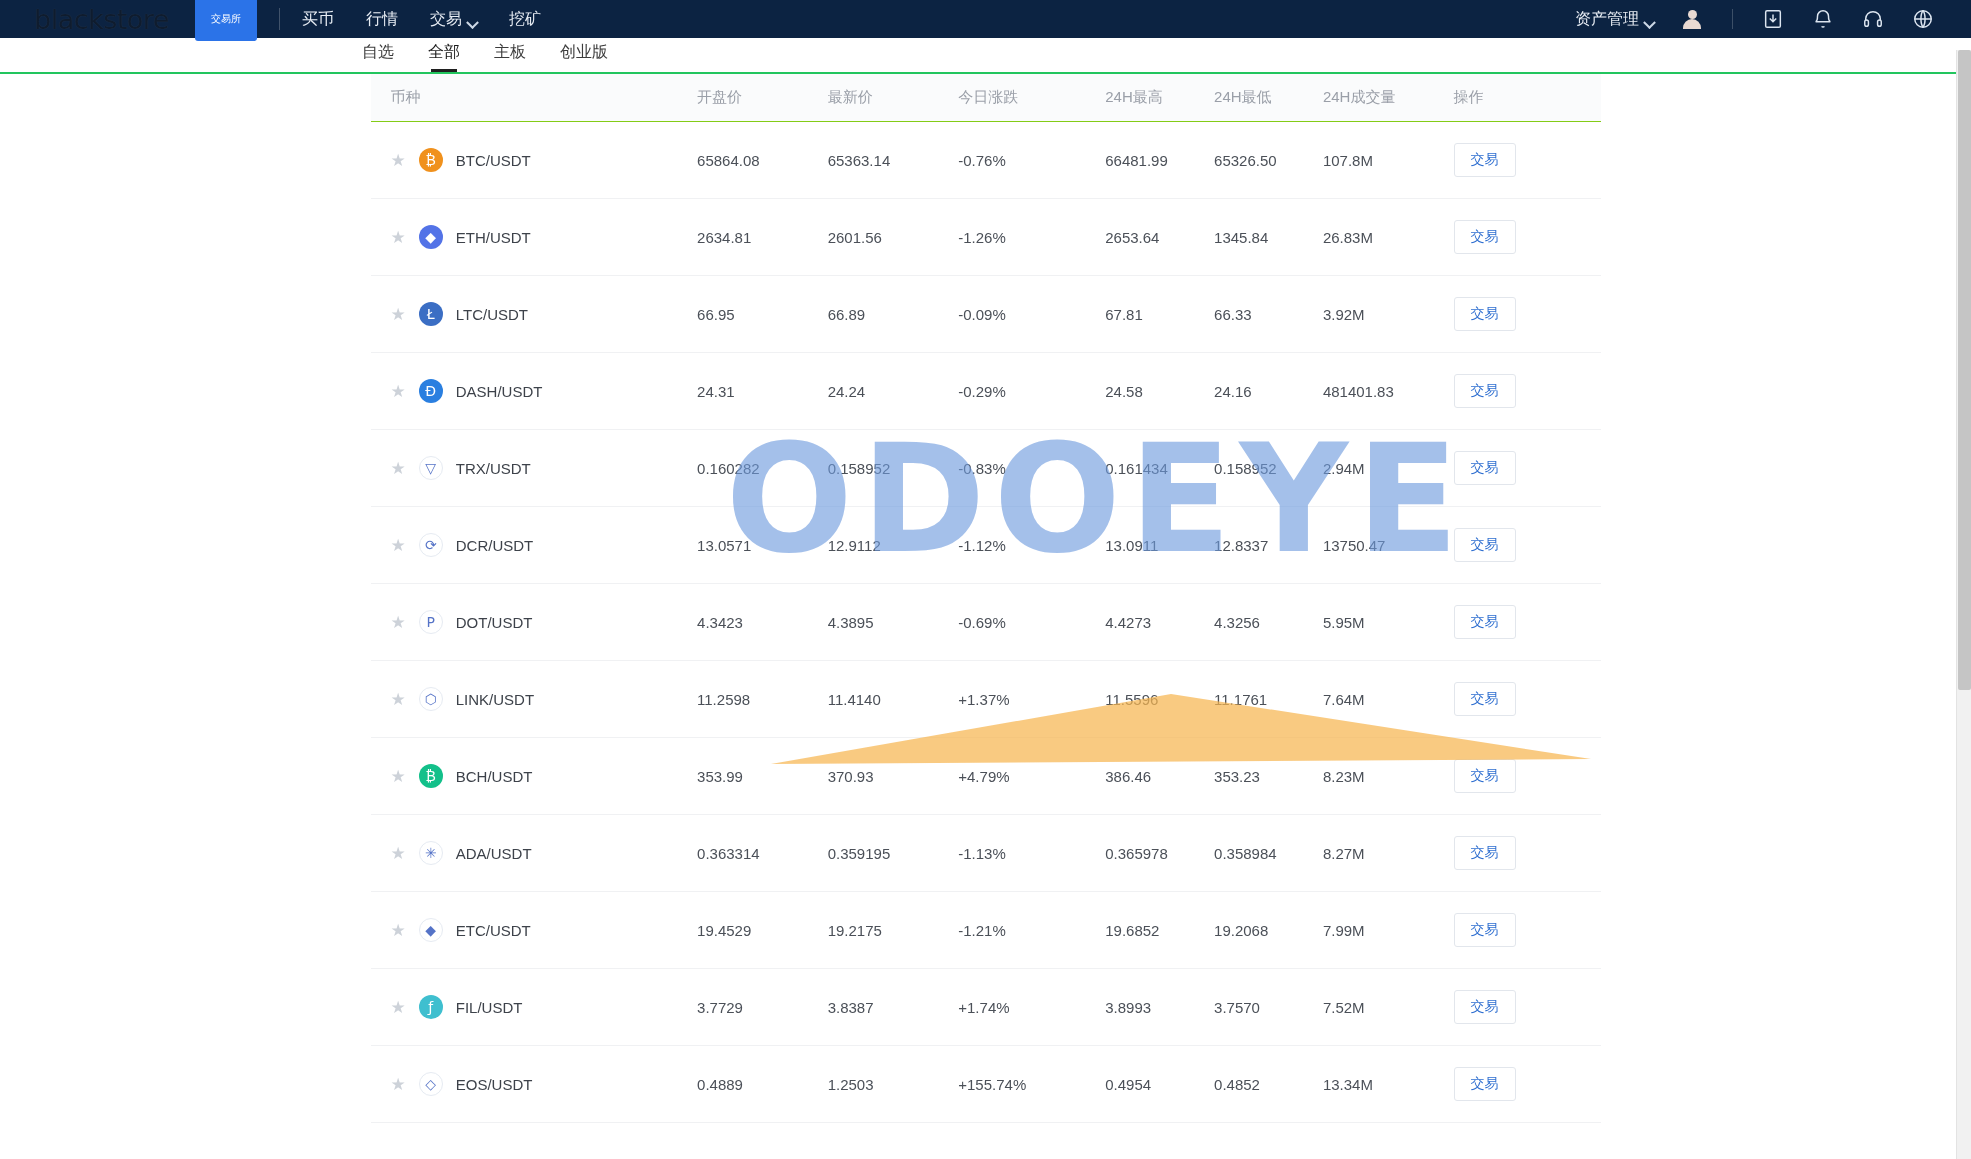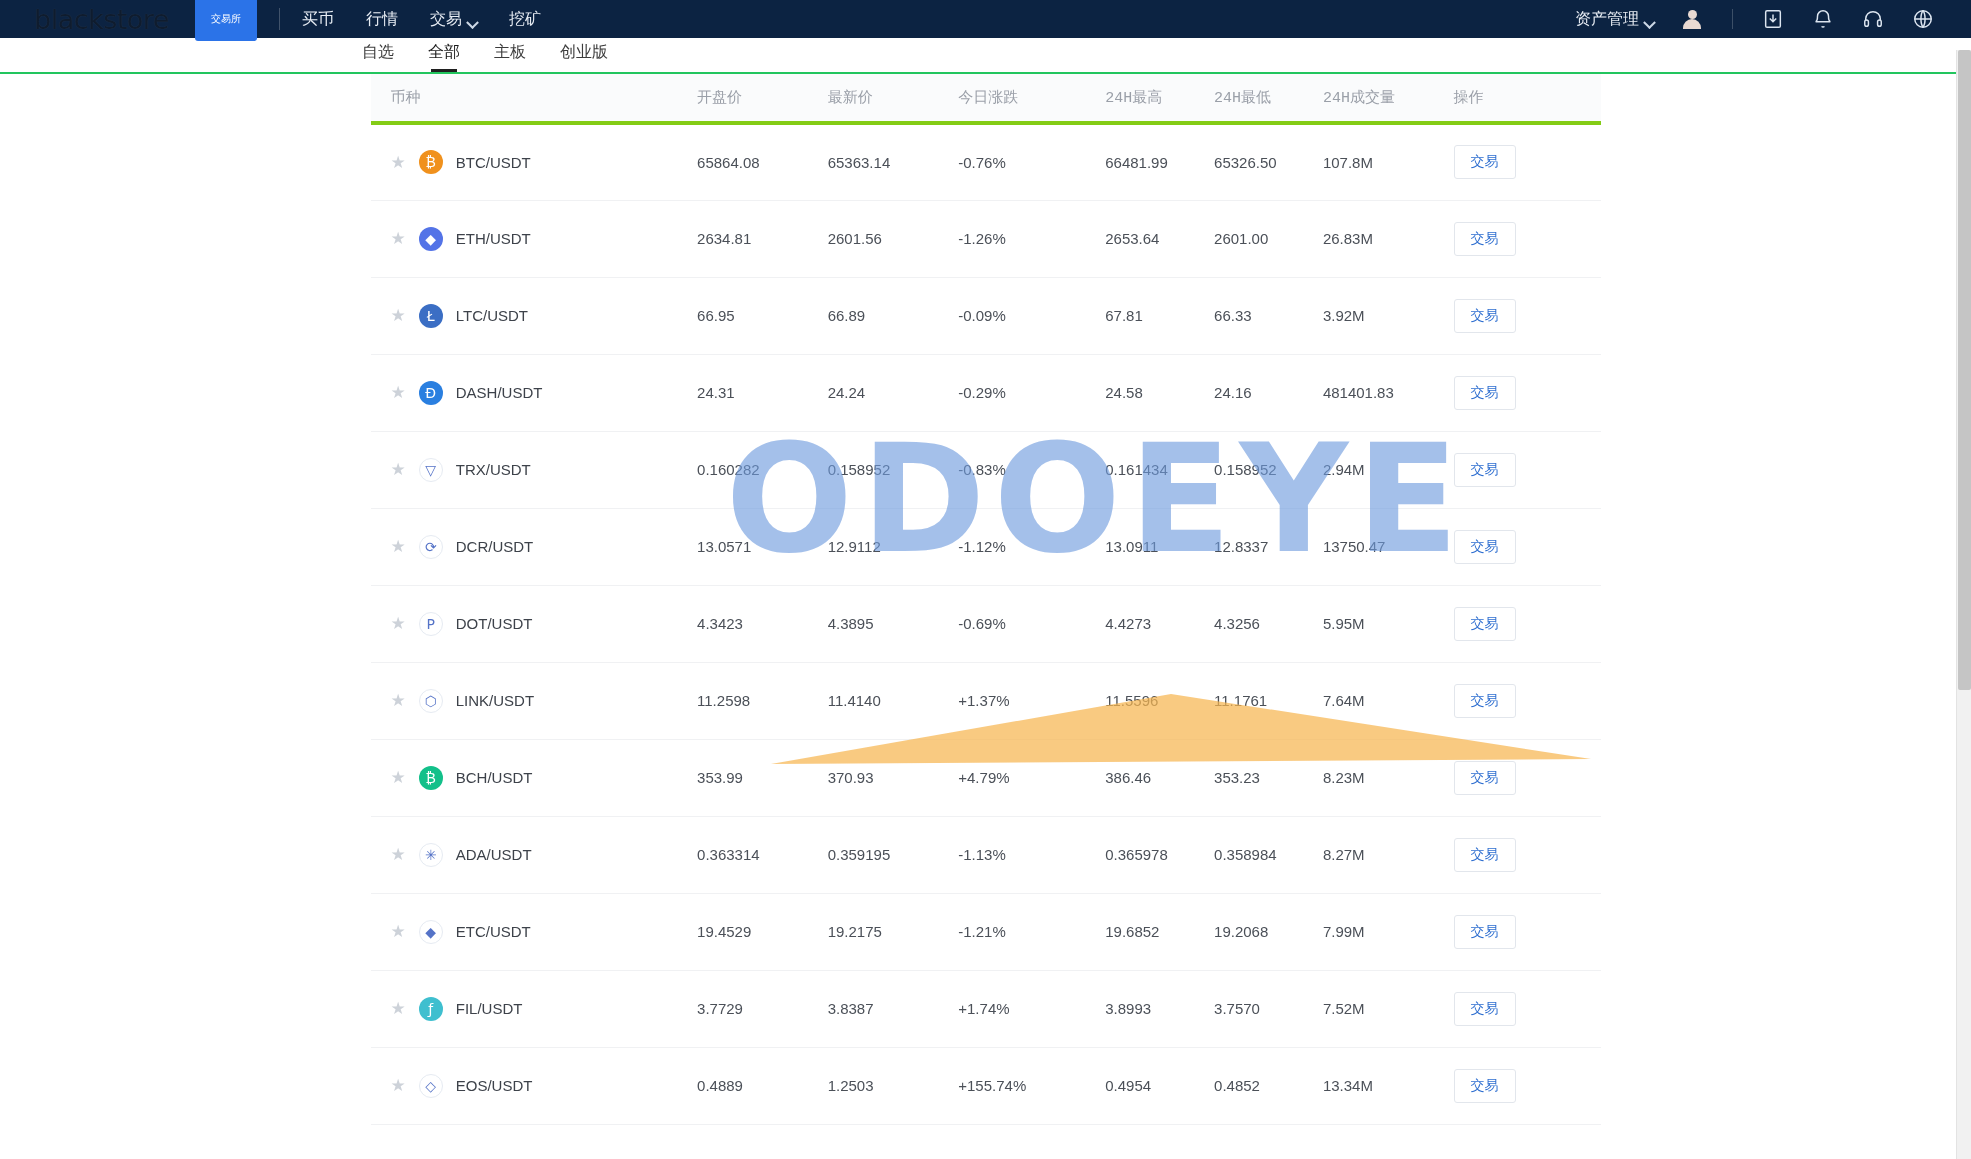--- a/index.html
+++ b/index.html
@@ -141,21 +141,21 @@
   }
   table.market thead th {
     font-size: 15px;
     font-weight: 400;
     color: #9a9fa8;
     text-align: left;
     padding: 14px 0 14px 0;
     background: #fafbfc;
     white-space: nowrap;
   }
-  table.market thead tr { border-bottom: 4px solid #84cc16; font-family: Liberation Mono, monospace; }
+  table.market thead tr { border-bottom: 1px solid #84cc16; }
   table.market tbody td {
     font-size: 15px;
     color: #4b5058;
     padding: 0;
     height: 77px;
     vertical-align: middle;
     border-bottom: 1px solid #f0f1f3;
     white-space: nowrap;
   }
   .col-sym   { width: 300px; padding-left: 20px !important; }
@@ -362,21 +362,21 @@
               <div class="sym-cell">
                 <span class="star">★</span>
                 <span class="coin-ico" style="background:#5373e7">◆</span>
                 <span class="sym-name">ETH/USDT</span>
               </div>
             </td>
             <td class="col-open">2634.81</td>
             <td class="col-last">2601.56</td>
             <td class="col-chg down">-1.26%</td>
             <td class="col-high">2653.64</td>
-            <td class="col-low">2601.00</td>
+            <td class="col-low">1345.84</td>
             <td class="col-vol">26.83M</td>
             <td class="col-act"><span class="trade-btn">交易</span></td>
           </tr>
           <tr>
             <td class="col-sym">
               <div class="sym-cell">
                 <span class="star">★</span>
                 <span class="coin-ico" style="background:#3b6ec4">Ł</span>
                 <span class="sym-name">LTC/USDT</span>
               </div>

